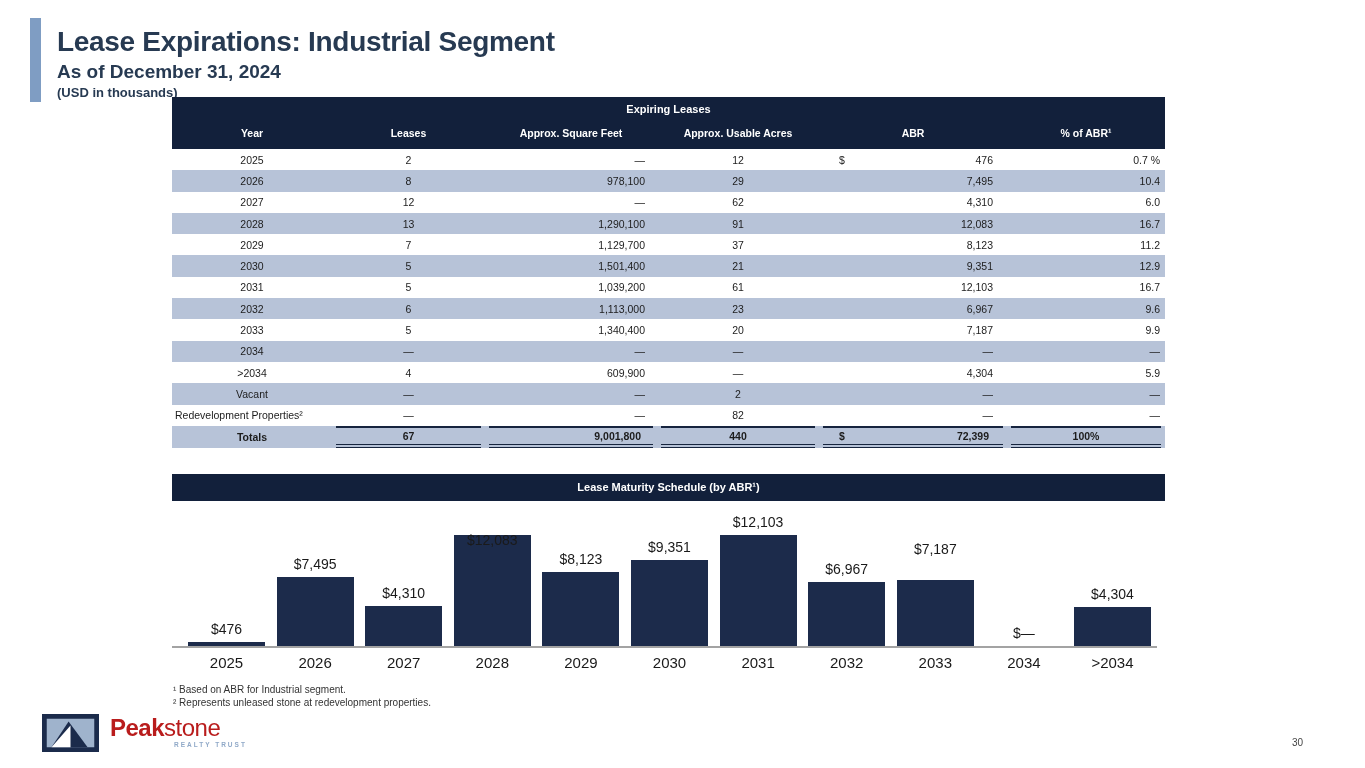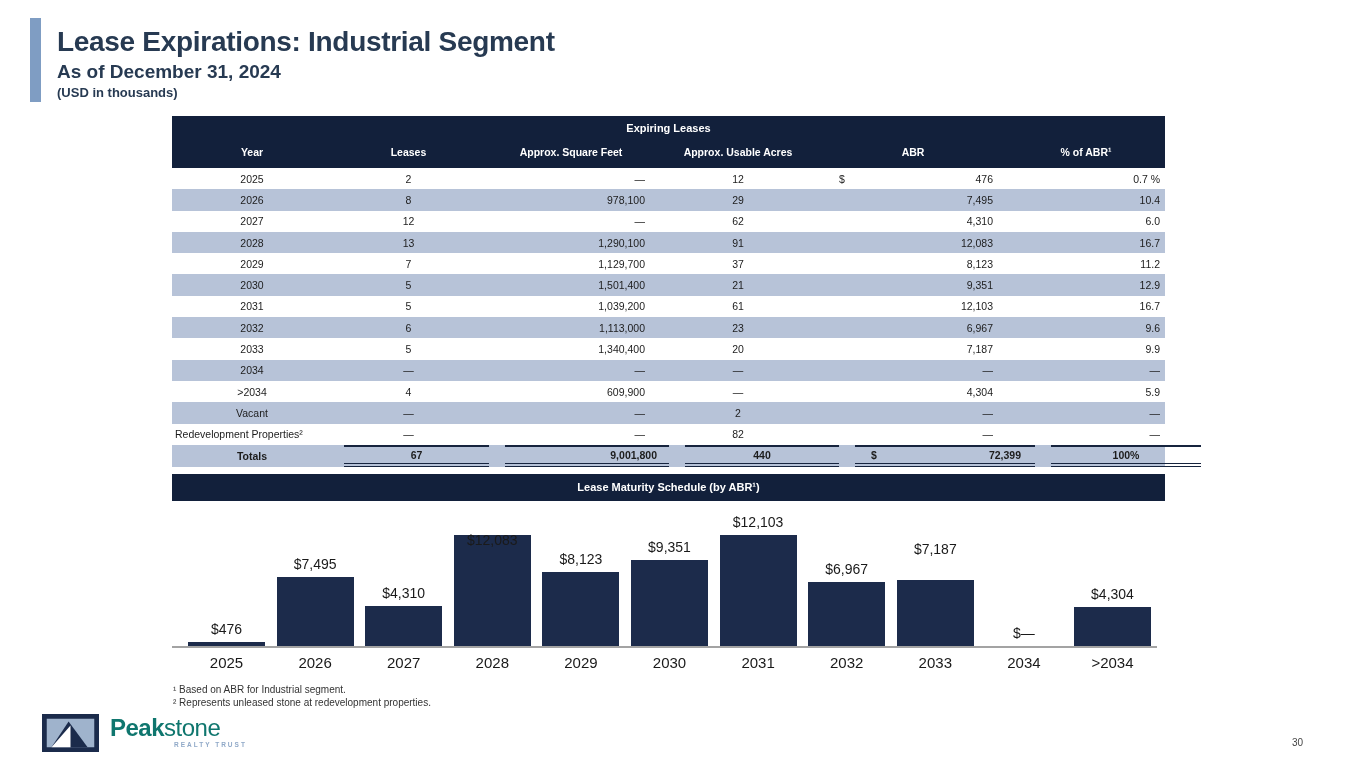--- a/index.html
+++ b/index.html
@@ -9,36 +9,36 @@
     font-family:"Liberation Sans", sans-serif; overflow:hidden;
   }
 
   
   .accent-bar { position:absolute; left:30px; top:18px; width:11px; height:84px; background:#7f9dc3; }
   .page-title { position:absolute; left:57px; top:26px; font-size:28px; font-weight:bold; color:#273a52; letter-spacing:-0.3px; }
   .page-subtitle { position:absolute; left:57px; top:61px; font-size:19px; font-weight:bold; color:#273a52; }
   .units-note { position:absolute; left:57px; top:85px; font-size:13px; font-weight:bold; color:#273a52; }
 
   
-  .table-wrap { position:absolute; left:172px; top:116px; width:993px; }
+  .table-wrap { position:absolute; left:172px; top:97px; width:993px; }
   .t-head { background:#12203b; color:#ffffff; height:52px; }
   .t-group-header { text-align:center; font-size:11px; font-weight:bold; padding-top:6px; }
   .t-cols { display:grid; grid-template-columns:160px 153px 172px 162px 188px 158px; height:30px; align-items:end; padding-bottom:6px; }
   .t-cols > div { text-align:center; font-size:10.5px; font-weight:bold; }
   .t-body { }
   .t-row { display:grid; grid-template-columns:160px 153px 172px 162px 188px 158px; height:21.3px; align-items:center; font-size:10.5px; color:#1c1c1c; background:#ffffff; }
   .t-row.alt { background:#b7c3d8; }
   .t-row .c-year  { text-align:center; }
   .t-row .c-year.left { text-align:left; padding-left:3px; }
   .t-row .c-leases{ text-align:center; }
   .t-row .c-sqft  { text-align:right; padding-right:12px; }
   .t-row .c-acres { text-align:center; }
   .t-row .c-abr   { display:flex; justify-content:space-between; align-items:center; padding-left:20px; padding-right:14px; height:100%; }
   .t-row .c-pct   { text-align:right; padding-right:5px; }
-  .t-row.total { font-weight:bold; height:22px;gap:8px; }
+  .t-row.total { font-weight:bold; height:22px; }
   .t-row.total .cell-seg { border-top:2px solid #16243e; border-bottom:4px double #16243e; height:100%; display:flex; align-items:center; margin:0 4px; }
   .t-row.total .c-leases.cell-seg, .t-row.total .c-acres.cell-seg { justify-content:center; }
   .t-row.total .c-sqft.cell-seg { justify-content:flex-end; padding-right:12px; }
   .t-row.total .c-abr.cell-seg { justify-content:space-between; padding-left:16px; padding-right:14px; }
   .t-row.total .c-pct.cell-seg { justify-content:center; padding-right:0; }
 
   
   .chart-header { position:absolute; left:172px; top:474px; width:993px; height:27px; background:#12203b; color:#ffffff; font-size:11px; font-weight:bold; text-align:center; line-height:27px; }
   .chart-area { position:absolute; left:172px; top:501px; width:993px; height:147px; }
   .chart-axis { position:absolute; left:0; bottom:0; width:985px; height:2px; background:#a3a3a3; }
@@ -47,21 +47,21 @@
   .x-labels { position:absolute; left:172px; top:654px; width:993px; height:20px; }
   .x-label { position:absolute; width:88px; text-align:center; font-size:15px; color:#1a1a1a; }
 
   
   .footnotes { position:absolute; left:173px; top:684px; font-size:10px; color:#333333; line-height:12.5px; }
 
   
   .logo { position:absolute; left:42px; top:714px; display:flex; align-items:flex-start; }
   .logo svg { display:block; }
   .logo-text { margin-left:11px; margin-top:2px; }
-  .logo-word { font-size:24px; color:#0f766e; letter-spacing:-0.5px; line-height:24px; }
+  .logo-word { font-size:24px; color:#b91c1c; letter-spacing:-0.5px; line-height:24px; }
   .logo-word .bold { font-weight:bold; }
   .logo-word .light { font-weight:normal; }
   .logo-tagline { font-size:6.5px; font-weight:bold; letter-spacing:2px; color:#90a9c8; margin-left:64px; margin-top:1px; }
 
   .page-number { position:absolute; right:62px; top:737px; font-size:10px; color:#444444; }
 </style>
 </head>
 <body>
 
 <div class="slide">

